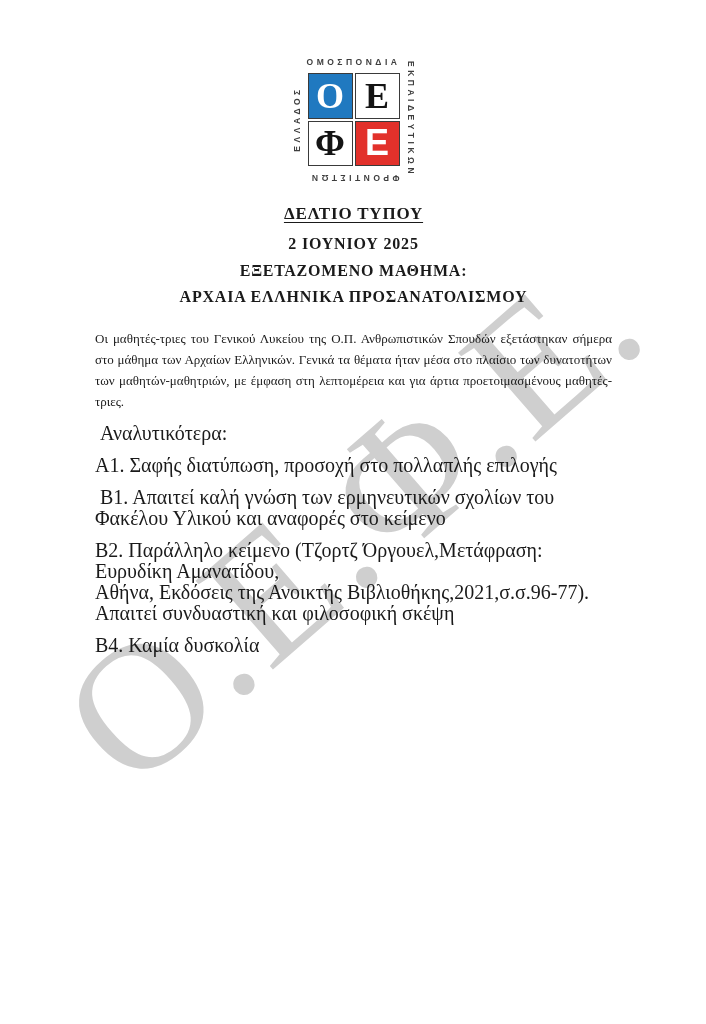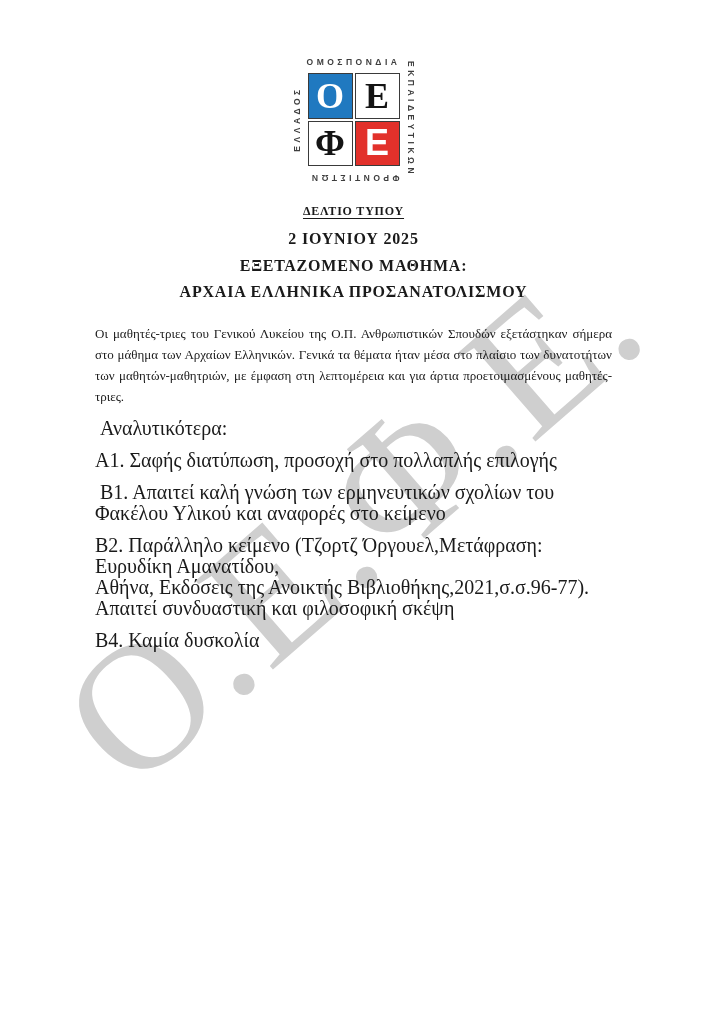--- a/index.html
+++ b/index.html
@@ -60,21 +60,21 @@
     font-family:"Liberation Serif","DejaVu Serif",serif;
     font-weight:bold; font-size:36px; line-height:1;
   }
   .cell-o   { background:#2079c0; color:#ffffff; }
   .cell-e1  { background:#ffffff; color:#141414; }
   .cell-phi { background:#ffffff; color:#141414; }
   .cell-e2  { background:#e2312b; color:#ffffff;
               font-family:"Liberation Sans","DejaVu Sans",sans-serif; font-weight:900; }
   
   .hdr { text-align:center; font-weight:bold; letter-spacing:0.8px; }
-  .hdr-title   { margin-top:20px; font-size:12px; text-decoration:underline; text-underline-offset:3px; }
+  .hdr-title   { margin-top:20px; font-size:17px; text-decoration:underline; text-underline-offset:3px; }
   .hdr-date    { margin-top:11px; font-size:16px; }
   .hdr-examlbl { margin-top:9px;  font-size:16px; }
   .hdr-subject { margin-top:8px;  font-size:16px;text-align:center; }
   
   .intro {
     margin-top:22px;
     font-size:13px; line-height:21px;
     text-align:justify;
   }
   .doc-item {

